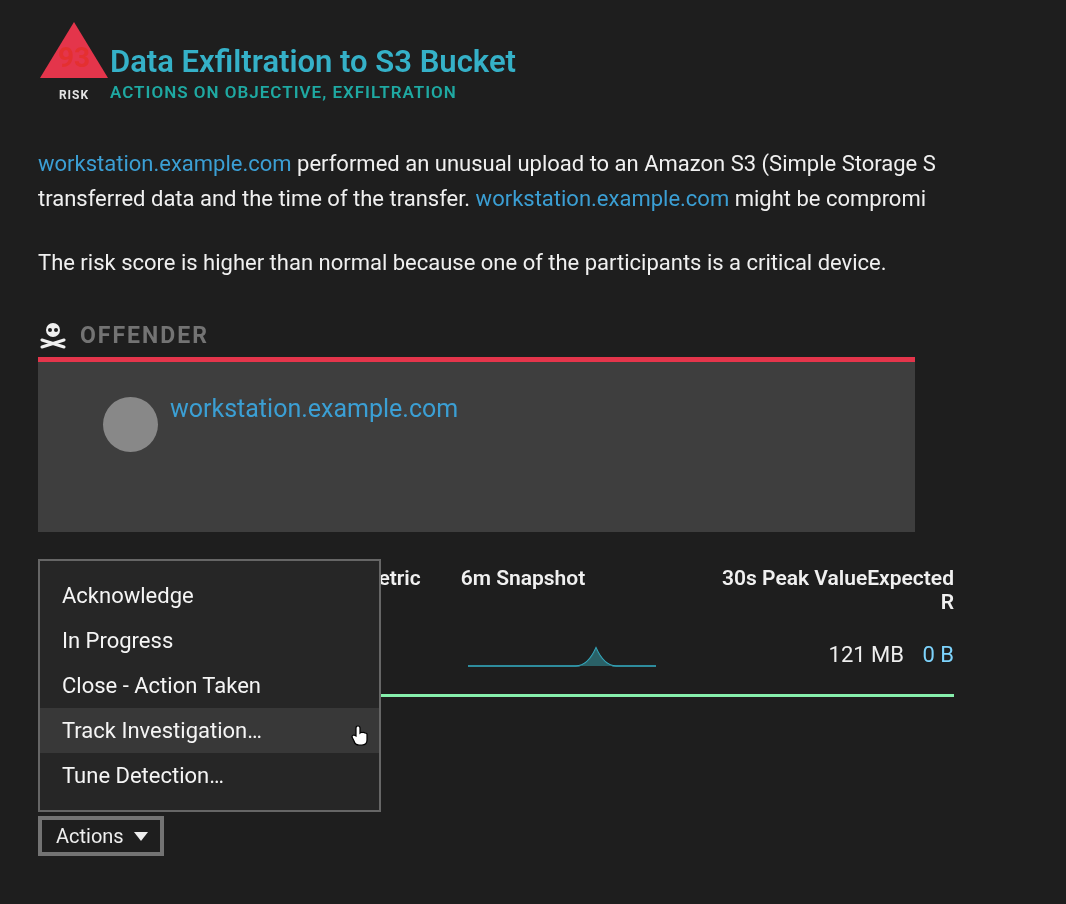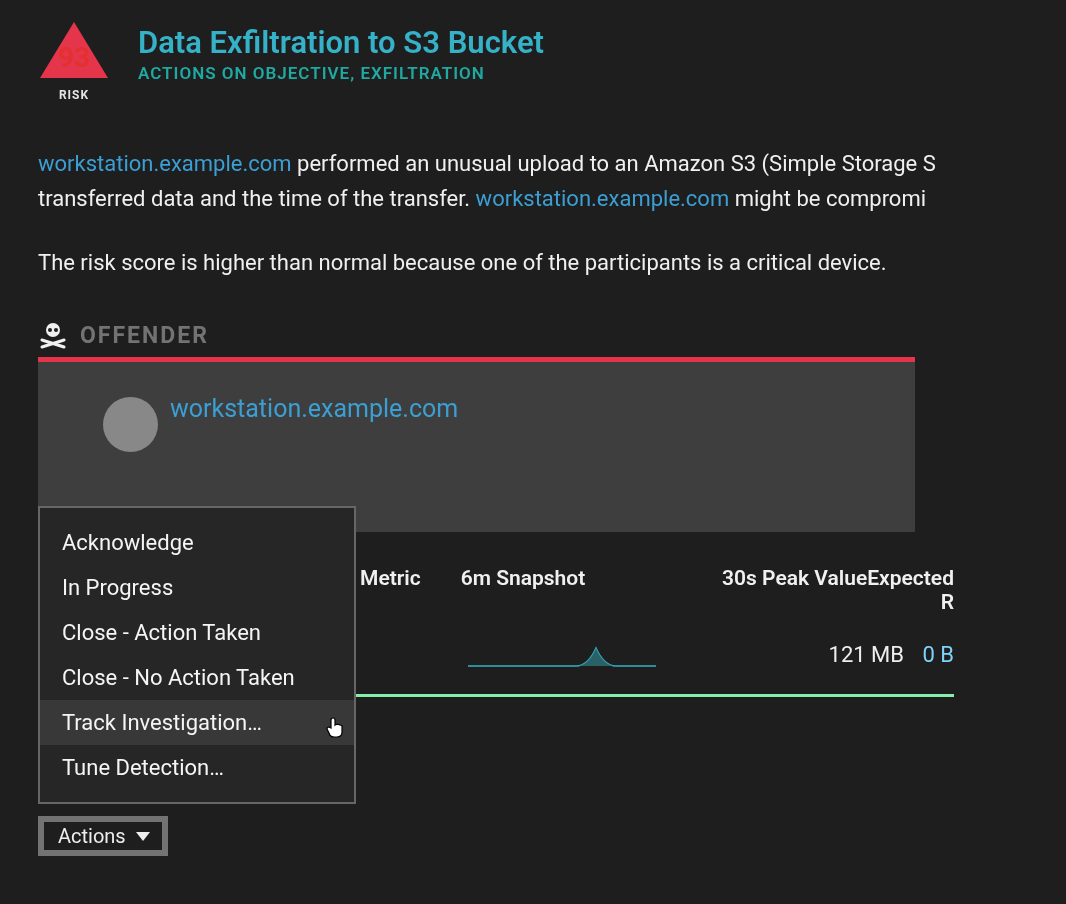--- a/index.html
+++ b/index.html
@@ -6,21 +6,21 @@
 body {
   background: #1e1e1e;
   color: #e4e4e4;
   font-family: -apple-system, BlinkMacSystemFont, "Segoe UI", Roboto, sans-serif;
   width: 1066px;
   height: 904px;
   overflow: hidden;
   position: relative;
 }
 .container { padding: 20px 0 0 38px; }
-.header { display: flex; gap: 28px; align-items: flex-start; }
+.header { display: flex; align-items: flex-end; }
 .risk-badge { display: flex; flex-direction: column; align-items: center; }
 .triangle { position: relative; width: 72px; height: 60px; }
 .triangle svg { display: block; }
 .risk-score {
   position: absolute;
   top: 21px; left: 0; right: 0;
   text-align: center;
   color: #e43030;
   font-weight: 700;
   font-size: 28px;
@@ -78,40 +78,40 @@
 }
 .table-row .col-snap svg { display: block; }
 .peak-val { color: #eee; }
 .expected-val { color: #7dd3fc; }
 .actions-btn {
   position: absolute;
   left: 38px;
   bottom: 48px;
   height: 40px;
   background: #1e1e1e;
-  border: 6px solid #737373;
+  border: 4px solid #737373;
   color: #eee;
   font-size: 20px;
   padding: 0 12px 0 14px;
   display: flex;
   align-items: center;
   gap: 10px;
   cursor: pointer;
 }
 .caret-down {
   width: 0; height: 0;
   border-left: 7px solid transparent;
   border-right: 7px solid transparent;
   border-top: 9px solid #eee;
 }
 .actions-menu {
   position: absolute;
   left: 38px;
-  bottom: 100px;
-  width: 318px;
+  bottom: 92px;
+  width: 343px;
   background: #262626;
   border: 2px solid #666;
   padding: 12px 0;
 }
 .actions-menu .item {
   padding: 10px 22px;
   font-size: 22px;
   color: #f5f5f5;
   cursor: pointer;
   position: relative;
@@ -188,21 +188,20 @@
       <div class="col-peak peak-val">121 MB</div>
       <div class="col-expected expected-val">0 B</div>
     </div>
   </div>
 </div>
 
 <div class="actions-menu">
   <div class="item">Acknowledge</div>
   <div class="item">In Progress</div>
   <div class="item">Close - Action Taken</div>
-  <div class="item">Close - No Action Taken</div>
   <div class="item hover">
     <span>Track Investigation…</span>
     <span class="cursor-icon">
       <svg width="24" height="26" viewBox="0 0 24 26">
         <path d="M9 14 L9 6 Q9 4 11 4 Q13 4 13 6 L13 11 Q14 10 15.5 10.5 Q17 10 18 11 Q19 11 20 12 L20 18 Q20 23 15 23 L12 23 Q8 23 7 19 L5 15 Q5 13 7 13 Z" fill="#fff" stroke="#000" stroke-width="1.2"></path>
       </svg>
     </span>
   </div>
   <div class="item">Tune Detection…</div>
 </div>

